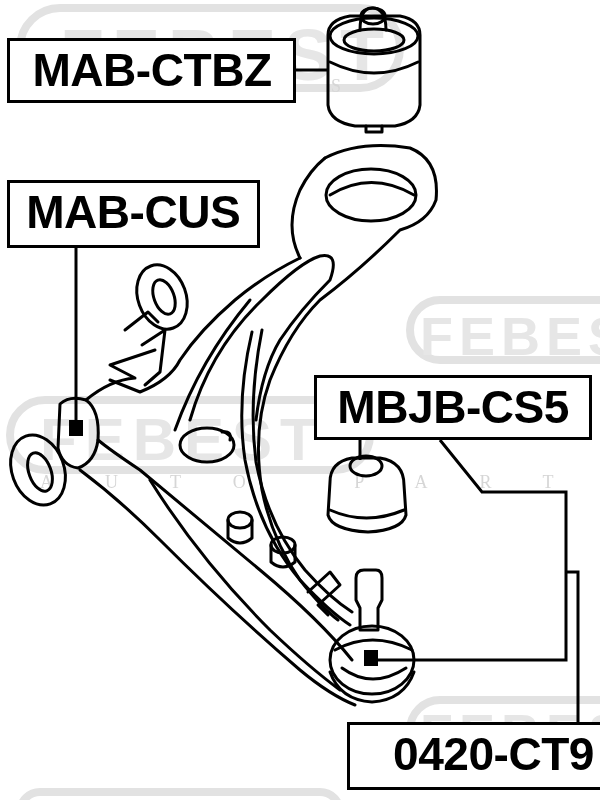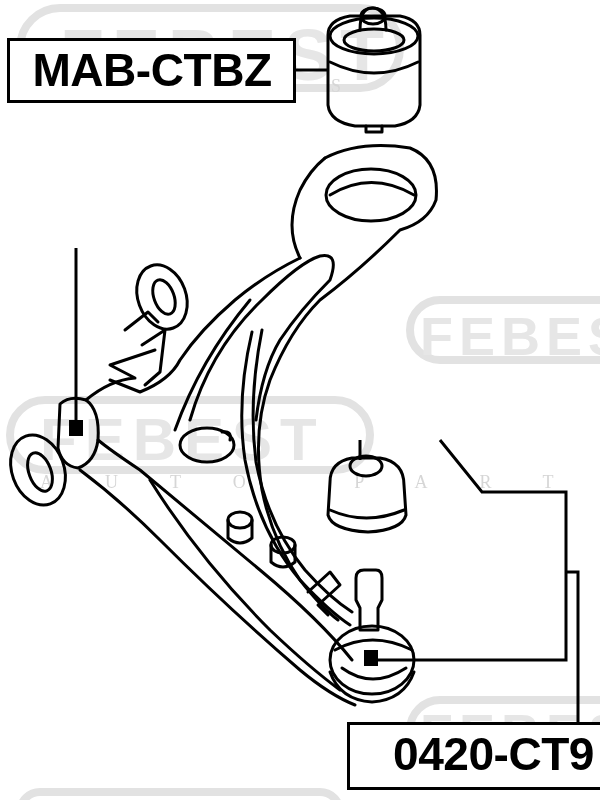--- a/index.html
+++ b/index.html
@@ -129,19 +129,25 @@
     <g fill="#000">
       <rect x="69" y="420" width="14" height="16"></rect>
       <rect x="364" y="650" width="14" height="16"></rect>
     </g>
   </svg>
 
   <div class="label" style="left:7px; top:38px; width:289px; height:65px;">
     <span>MAB-CTBZ</span>
   </div>
 
+  <div class="label" style="left:7px; top:180px; width:253px; height:68px;">
+    <span>MAB-CUS</span>
+  </div>
 
+  <div class="label" style="left:314px; top:375px; width:278px; height:65px;">
+    <span>MBJB-CS5</span>
+  </div>
 
   <div class="label" style="left:347px; top:722px; width:293px; height:68px;">
     <span>0420-CT9</span>
   </div>
 
 </div>
 
 </body></html>

